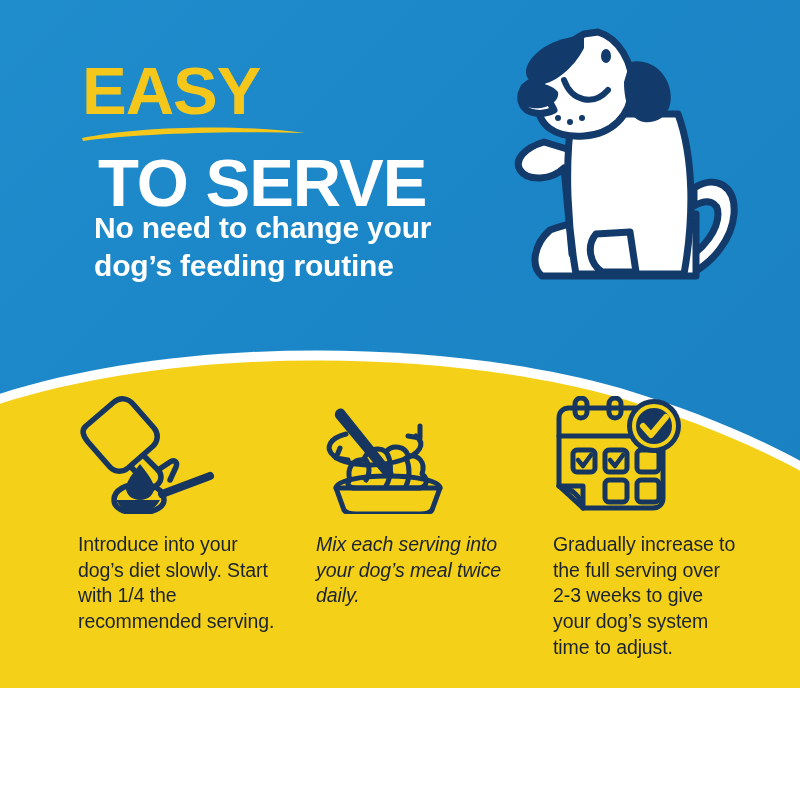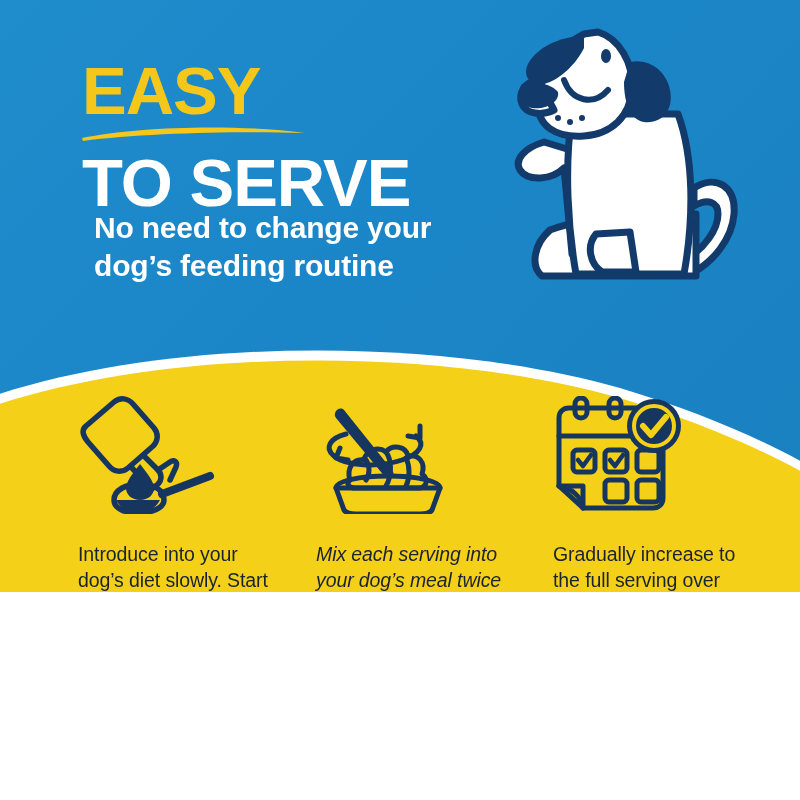--- a/index.html
+++ b/index.html
@@ -3,21 +3,21 @@
 <meta charset="utf-8">
 <style>
   html, body {
     margin: 0;
     padding: 0;
     background: #ffffff;
   }
   #poster {
     position: relative;
     width: 800px;
-    height: 592px;
+    height: 688px;
     overflow: hidden;
     font-family: "Liberation Sans", sans-serif;
     background: #a16207;
   }
 
   
   .blue-bg {
     position: absolute;
     inset: 0;
     background: linear-gradient(135deg, #1f8ccc 0%, #1b86c7 45%, #1a80c0 100%);
@@ -53,21 +53,21 @@
     top: 64px;
     width: 230px;
     height: 22px;
   }
   .hl-serve {
     font-size: 67px;
     line-height: 0.98;
     font-weight: bold;
     color: #ffffff;
     letter-spacing: -1px;
-    margin: 26px 0 0 0;
+    margin: 26px 0 0 16px;
   }
   .subhead {
     position: absolute;
     left: 94px;
     top: 209px;
     width: 400px;
     font-size: 30px;
     line-height: 1.28;
     font-weight: bold;
     color: #ffffff;
@@ -97,21 +97,21 @@
   }
   .step-1 { left: 78px; }
   .step-2 { left: 316px; font-style: italic; }
   .step-3 { left: 553px; }
 
   .step-icon {
     height: 118px;
     display: block;
   }
   .step-text {
-    margin-top: 28px;
+    margin-top: 18px;
     font-size: 19.5px;
     line-height: 1.32;
     color: #1a2332;
     font-weight: normal;
     letter-spacing: -0.1px;
   }
   .step-3 .step-text { width: 185px; }
 
   
   .logo {

